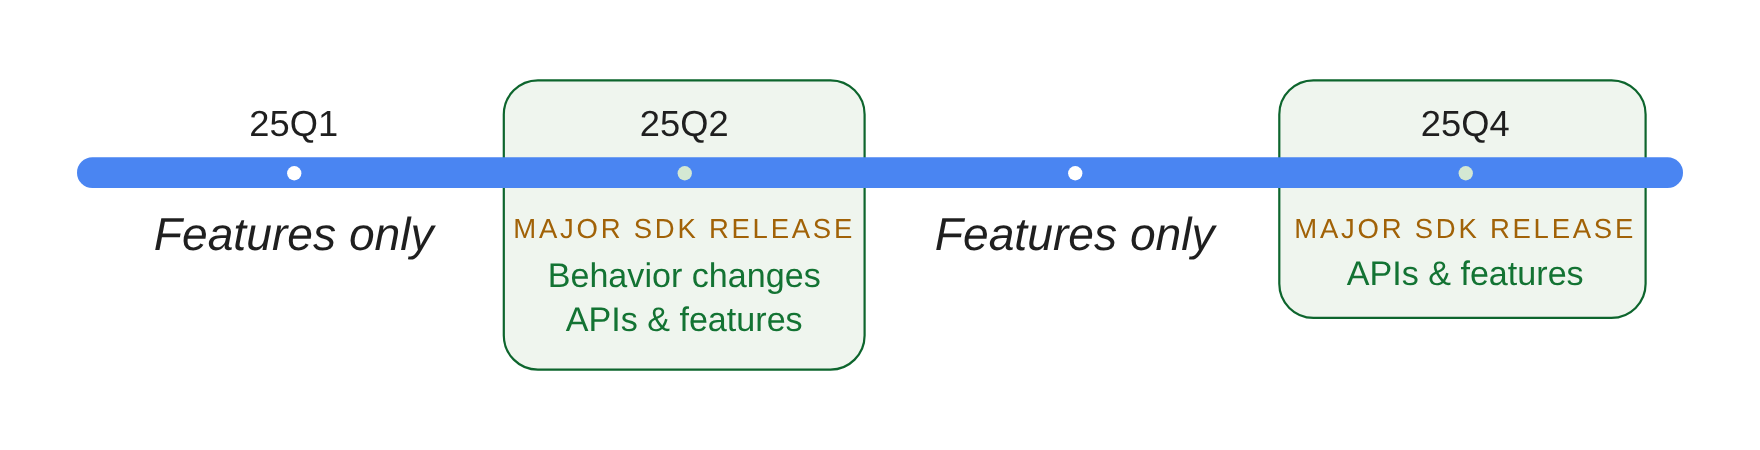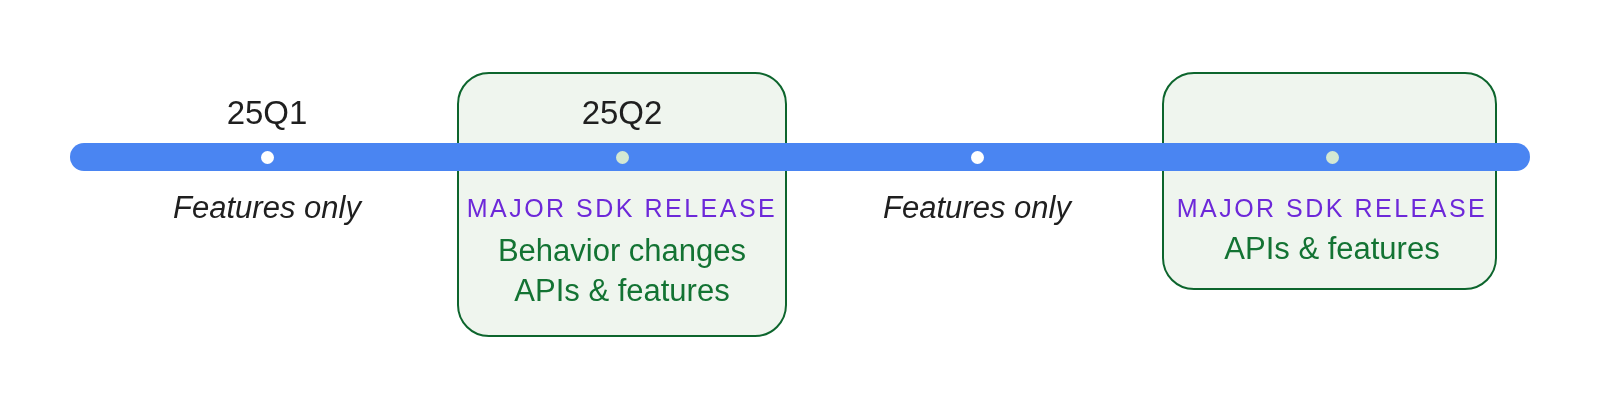--- a/index.html
+++ b/index.html
@@ -70,32 +70,32 @@
   .col4 { left: 1167px; }
 
   .qlabel {
     top: 96px;
     font-size: 33px;
     line-height: 1;
     color: #1f1f1f;
   }
   .note {
     top: 192px;
-    font-size: 31px;
+    font-size: 42px;
     line-height: 1;
     font-style: italic;
     color: #1f1f1f;
   }
   .heading {
     top: 196px;
     font-size: 25px;
     line-height: 1;
     font-weight: 500;
     letter-spacing: 2.5px;
-    color: #6d28d9;
+    color: #a16207;
   }
   .detail {
     font-size: 31px;
     line-height: 1;
     color: #137333;
   }
   .d-q2-1 { top: 235px; }
   .d-q2-2 { top: 275px; }
   .d-q4-1 { top: 233px; }
 </style>
@@ -109,20 +109,21 @@
 
   <div class="bar"></div>
 
   <div class="dot dot-plain dot-q1"></div>
   <div class="dot dot-release dot-q2"></div>
   <div class="dot dot-plain dot-q3"></div>
   <div class="dot dot-release dot-q4"></div>
 
   <div class="txt qlabel col1">25Q1</div>
   <div class="txt qlabel col2">25Q2</div>
+  <div class="txt qlabel col4">25Q4</div>
 
   <div class="txt note col1">Features only</div>
   <div class="txt note col3">Features only</div>
 
   <div class="txt heading col2">MAJOR SDK RELEASE</div>
   <div class="txt detail d-q2-1 col2">Behavior changes</div>
   <div class="txt detail d-q2-2 col2">APIs &amp; features</div>
 
   <div class="txt heading col4">MAJOR SDK RELEASE</div>
   <div class="txt detail d-q4-1 col4">APIs &amp; features</div>

